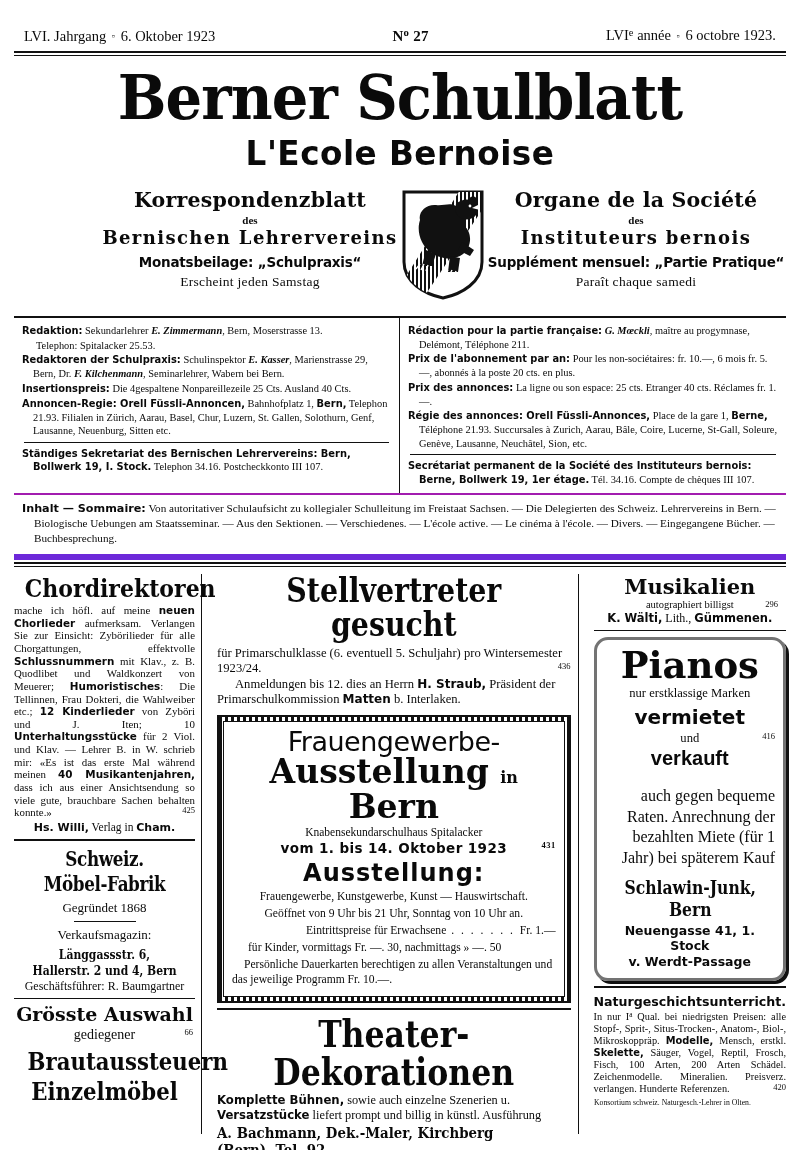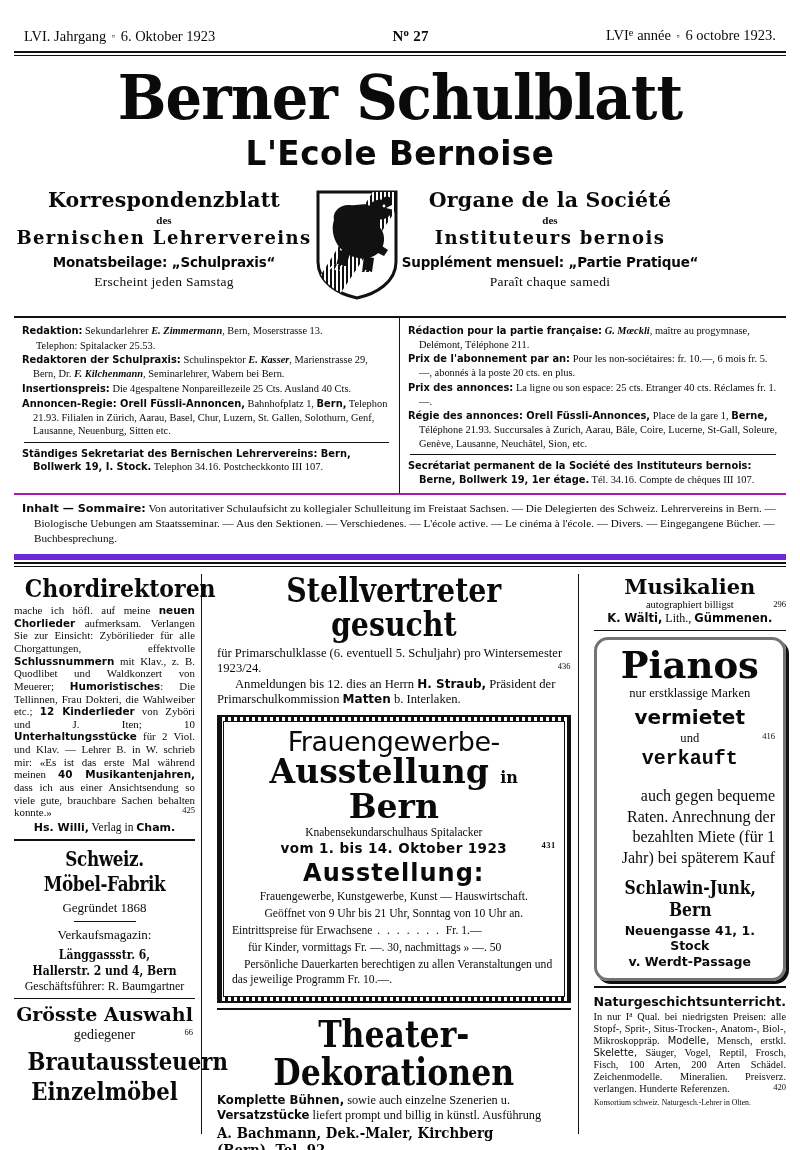--- a/index.html
+++ b/index.html
@@ -35,21 +35,21 @@
     transform:scaleX(.93);
     margin:4px 0 0 0;
   }
   .title-fr{
     font-family:"DejaVu Sans", sans-serif;
     font-weight:bold;font-size:34px;line-height:1.05;
     letter-spacing:.5px;margin:8px 0 0 0;
     transform:scaleX(.96);
   }
 
-  .org{display:flex;align-items:flex-start;justify-content:flex-start;margin-top:16px;}
+  .org{display:flex;align-items:flex-start;justify-content:flex-end;margin-top:16px;}
   .org-col{width:300px;text-align:center;}
   .org .l1{font-family:"DejaVu Serif",serif;font-weight:bold;font-size:20.5px;letter-spacing:.2px;}
   .org .l2{font-size:11px;font-weight:bold;margin:2px 0 1px 0;}
   .org .l3{font-family:"DejaVu Serif",serif;font-weight:bold;font-size:18px;letter-spacing:1.4px;margin-top:1px;}
   .org .l4{font-family:"DejaVu Sans",sans-serif;font-weight:bold;font-size:13.5px;margin-top:6px;letter-spacing:-.2px;}
   .org .l5{font-size:13.5px;margin-top:4px;letter-spacing:.3px;}
 
   .crest{width:86px;height:110px;margin-top:2px;flex:0 0 auto;}
 
   
@@ -137,29 +137,29 @@
   .mus-t2{text-align:center;font-size:10.5px;position:relative;}
   .mus-t3{text-align:center;font-size:12px;margin-top:1px;}
   .mus-t3 .sb{font-family:"DejaVu Sans",sans-serif;font-weight:bold;font-size:11.5px;}
 
   .piano-box{border:3px solid #737373;border-radius:14px;padding:7px 8px 9px 8px;margin-top:6px;
              box-shadow:3px 3px 0 #111;}
   .pi-1{font-family:"DejaVu Serif",serif;font-weight:bold;font-size:37px;text-align:center;line-height:1.0;}
   .pi-2{text-align:center;font-size:12.6px;margin-top:2px;}
   .pi-3{font-family:"DejaVu Sans",sans-serif;font-weight:bold;font-size:20px;text-align:center;margin-top:4px;}
   .pi-4{text-align:center;font-size:12.6px;margin-top:2px;position:relative;}
-  .pi-5{font-family:Liberation Mono, monospace;font-weight:bold;font-size:20px;text-align:center;margin-top:1px;}
+  .pi-5{font-family:Liberation Sans, sans-serif;font-weight:bold;font-size:20px;text-align:center;margin-top:1px;}
   .pi-6{text-align:right;font-size:16px;line-height:1.3;margin-top:16px;}
   .pi-7{font-family:"DejaVu Serif",serif;font-weight:bold;font-size:19px;text-align:center;transform:scaleX(.82);margin-top:7px;}
   .pi-8{font-family:"DejaVu Sans",sans-serif;font-weight:bold;font-size:12.5px;text-align:center;margin-top:3px;}
   .pi-9{font-family:"DejaVu Sans",sans-serif;font-weight:bold;font-size:12.5px;text-align:center;margin-top:1px;}
 
   .nat-t1{font-family:"DejaVu Sans",sans-serif;font-weight:bold;font-size:12.6px;text-align:center;margin-top:6px;}
   .nat-body{font-size:10.3px;line-height:1.16;text-align:justify;margin-top:2px;}
-  .nat-body .sb{font-family:"DejaVu Sans",sans-serif;font-weight:normal;font-size:9.9px;margin-top:48px;}
+  .nat-body .sb{font-family:"DejaVu Sans",sans-serif;font-weight:bold;font-size:9.9px;margin-top:48px;}
   .nat-foot{font-size:8.6px;transform:scaleX(.9);transform-origin:left;margin-top:2px;}
   .sup2{font-size:.7em;vertical-align:.4em;}
 </style>
 </head>
 <body>
 
 <div class="page">
 
   <div class="issue-line">
     <div class="left">
@@ -335,40 +335,40 @@
 
       <div class="frame-ad">
         <div class="frame-inner">
           <div class="fg-1">Frauengewerbe-</div>
           <div class="fg-2"><span>Ausstellung</span> <span class="small">in</span> <span>Bern</span></div>
           <div class="fg-3">Knabensekundarschulhaus Spitalacker</div>
           <div class="fg-4"><span>vom 1. bis 14. Oktober 1923</span><span class="num" style="position:absolute;right:0;">431</span></div>
           <div class="fg-5">Ausstellung:</div>
           <div class="fg-6">Frauengewerbe, Kunstgewerbe, Kunst — Hauswirtschaft.</div>
           <div class="fg-6">Geöffnet von 9 Uhr bis 21 Uhr, Sonntag von 10 Uhr an.</div>
-          <div class="fg-6" style="text-align:left;"><span>Eintrittspreise für Erwachsene</span><span class="dots"> . . . . . . . </span><span>Fr. 1.—</span></div>
+          <div class="fg-6" style="text-align:right;"><span>Eintrittspreise für Erwachsene</span><span class="dots"> . . . . . . . </span><span>Fr. 1.—</span></div>
           <div class="fg-6" style="text-align:left;padding-left:16px;">für Kinder, vormittags Fr. —. 30, nachmittags   » —. 50</div>
           <div class="fg-7">Persönliche Dauerkarten berechtigen zu allen Veranstaltungen und das jeweilige Programm Fr. 10.—.</div>
         </div>
       </div>
 
       <div class="ad-sep"></div>
 
       <div class="ad">
         <div class="theat-title">Theater-Dekorationen</div>
         <div class="theat-body"><span class="sb">Komplette Bühnen,</span><span> sowie auch einzelne Szenerien u. </span><span class="sb">Versatzstücke</span><span> liefert prompt und billig in künstl. Ausführung</span></div>
         <div class="theat-last"><span>A. Bachmann, Dek.-Maler, Kirchberg (Bern). Tel. 92.</span></div>
       </div>
     </div>
 
     <div class="col-right">
 
       <div class="ad">
         <div class="mus-t1">Musikalien</div>
-        <div class="mus-t2"><span>autographiert billigst</span><span class="num" style="position:absolute;right:0;">296</span></div>
+        <div class="mus-t2"><span>autographiert billigst</span><span class="num" style="position:absolute;right:8px;">296</span></div>
         <div class="mus-t3"><span class="sb">K. Wälti,</span><span> Lith., </span><span class="sb">Gümmenen.</span></div>
       </div>
 
       <div class="ad-sep-thin"></div>
 
       <div class="piano-box">
         <div class="pi-1">Pianos</div>
         <div class="pi-2">nur erstklassige Marken</div>
         <div class="pi-3">vermietet</div>
         <div class="pi-4"><span>und</span><span class="num" style="position:absolute;right:0;">416</span></div>

